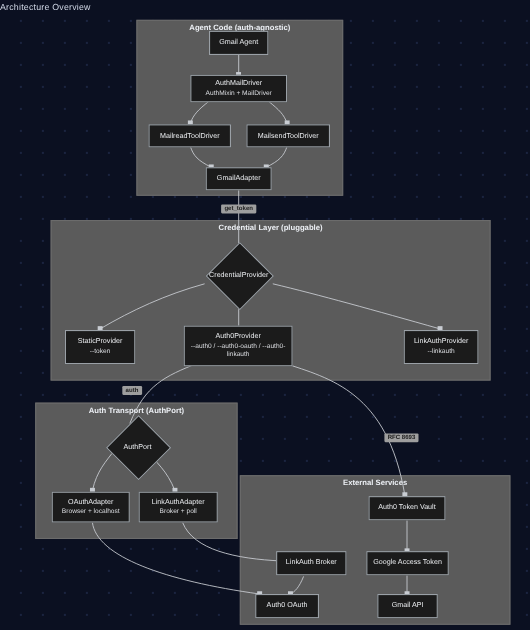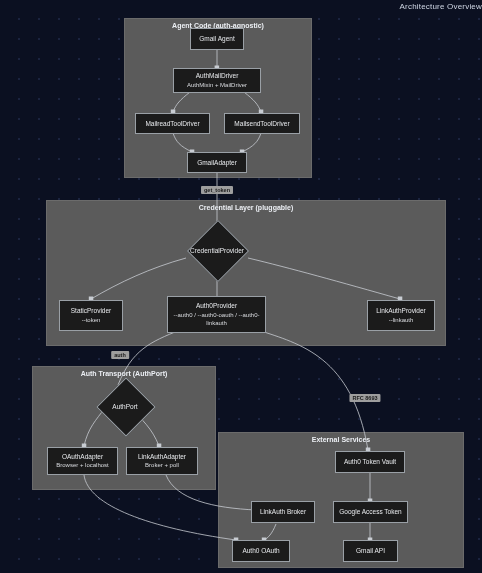--- a/index.html
+++ b/index.html
@@ -12,22 +12,22 @@
   }
   #dots{
     position:absolute;inset:0;
     background-image:radial-gradient(#1b2440 1px, transparent 1px);
     background-size:20px 20px;
     background-position:9px 9px;
   }
   #canvas{position:absolute;inset:0;}
   svg.edges{position:absolute;left:0;top:0;width:482px;height:573px;pointer-events:none;}
   .title{
-    position:absolute;left:0;right:0;top:2px;
-    text-align:right;color:#cfd6e4;font-size:8px;letter-spacing:.2px;
+    position:absolute;left:0;right:16px;top:2px;
+    text-align:left;color:#cfd6e4;font-size:8px;letter-spacing:.2px;
   }
   .cluster{
     position:absolute;background:#5b5b5b;border:1px solid #6b6b6b;
   }
   .cluster-label{
     position:absolute;left:0;right:0;top:3px;text-align:center;
     color:#eceff4;font-size:7px;font-weight:bold;
   }
   .node{
     position:absolute;background:#1b1b1b;border:1px solid #9aa0a6;

